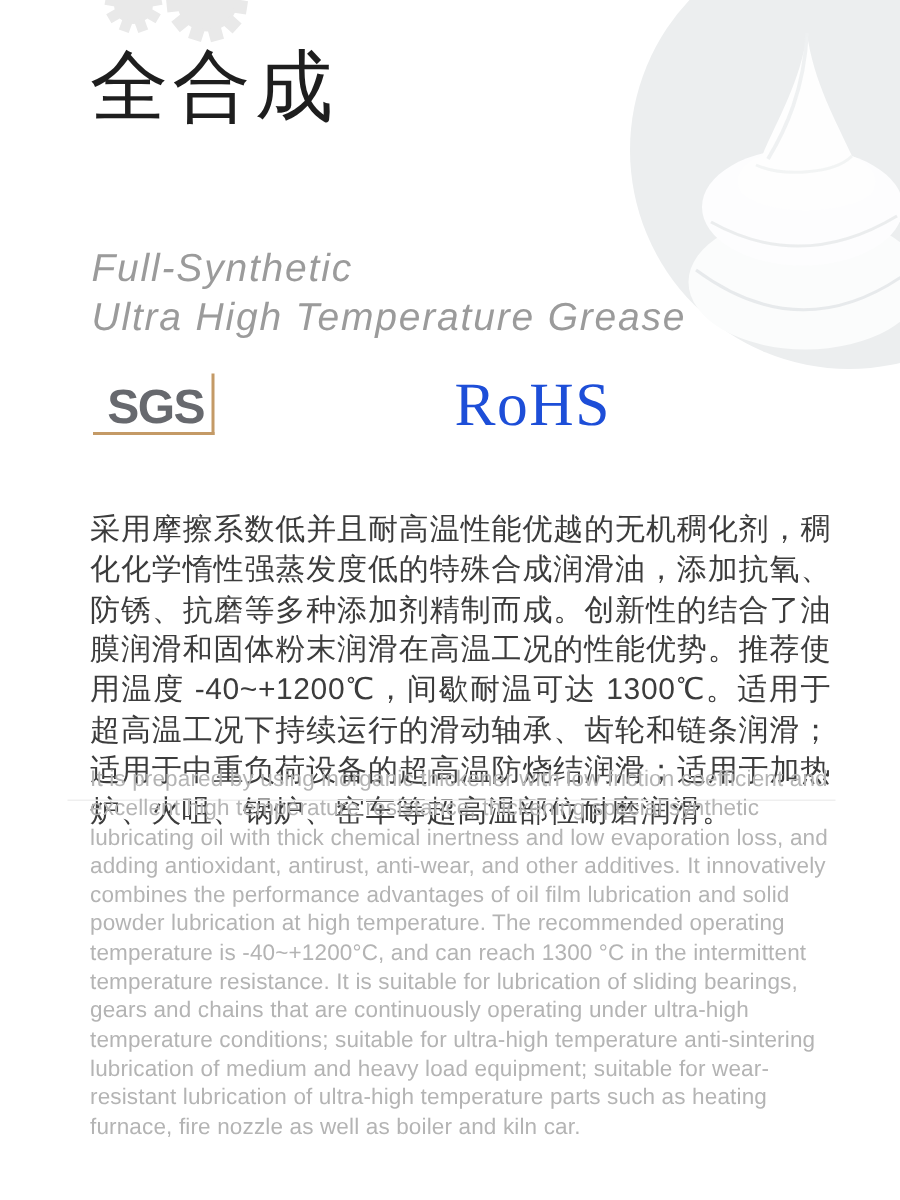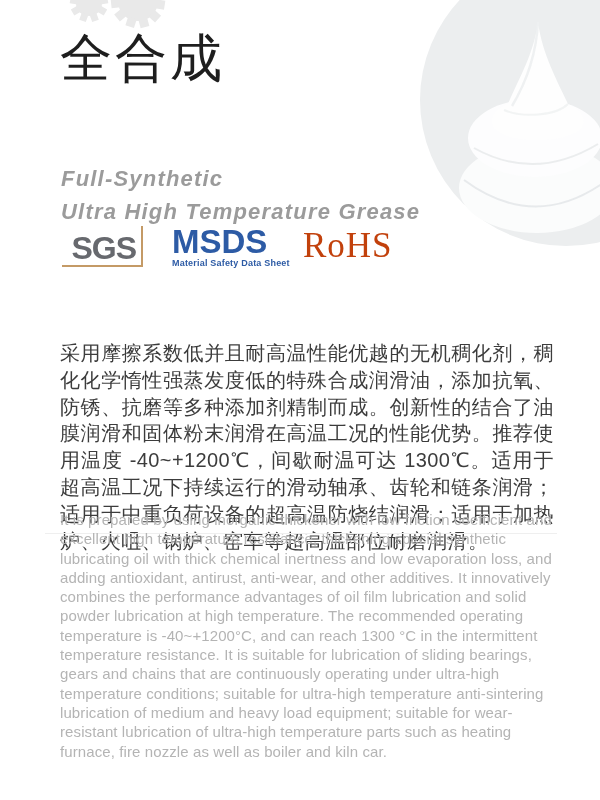--- a/index.html
+++ b/index.html
@@ -25,43 +25,43 @@
     font-size:52px;line-height:60px;font-weight:500;
     color:#1e1e1e;letter-spacing:3px;
   }
   .title-red{
     position:absolute;left:60px;top:88px;
     font-size:52px;line-height:60px;font-weight:800;
     color:#d23b31;letter-spacing:2px;
   }
   .subtitle{
     position:absolute;left:61px;top:162px;
-    font-size:22px;line-height:33px;font-style:italic;
-    color:#9b9b9b;letter-spacing:1.2px;font-weight:700;
+    font-size:26px;line-height:33px;font-style:italic;
+    color:#9b9b9b;letter-spacing:1.2px;font-weight:400;
   }
   
-  .logos{position:absolute;left:0;top:224px;width:600px;height:50px;}
+  .logos{position:absolute;left:0;top:247px;width:600px;height:50px;}
   .sgs{position:absolute;left:62px;top:2px;width:82px;height:42px;}
   .sgs-text{
     position:absolute;right:8px;bottom:4px;
     font-size:32px;font-weight:800;color:#67696e;letter-spacing:-1px;line-height:32px;
   }
   .sgs-hline{position:absolute;left:0;bottom:1px;width:81px;height:2px;background:#c49a66;}
   .sgs-vline{position:absolute;left:79px;top:0;width:2px;height:41px;background:#c49a66;}
   .msds{position:absolute;left:172px;top:2px;width:116px;height:44px;}
   .msds-text{
     font-size:33px;font-weight:800;color:#2d5ba5;letter-spacing:0px;line-height:31px;
   }
   .msds-sub{
     font-size:9px;font-weight:700;color:#2d5ba5;letter-spacing:0.2px;margin-top:1px;white-space:nowrap;
   }
   .rohs{
     position:absolute;left:303px;top:0px;
     font-family:"Liberation Serif", serif;
-    font-size:35px;font-weight:500;color:#c2410c;letter-spacing:1px;line-height:44px;
+    font-size:41px;font-weight:500;color:#1d4ed8;letter-spacing:1px;line-height:44px;
   }
   
   .desc-zh{
     position:absolute;left:60px;top:297px;width:494px;
     font-size:20px;line-height:26.8px;color:#3c3c3c;
     text-align:justify;letter-spacing:0.4px;font-weight:500;margin-top:43px;
   }
   .divider{position:absolute;left:45px;top:533px;width:512px;height:1px;background:#efefef;}
   
   .desc-en{
@@ -126,24 +126,20 @@
     <div>Full-Synthetic</div>
     <div>Ultra High Temperature Grease</div>
   </div>
 
   <div class="logos">
     <div class="sgs">
       <span class="sgs-text">SGS</span>
       <span class="sgs-hline"></span>
       <span class="sgs-vline"></span>
     </div>
-    <div class="msds">
-      <div class="msds-text">MSDS</div>
-      <div class="msds-sub">Material Safety Data Sheet</div>
-    </div>
     <div class="rohs">RoHS</div>
   </div>
 
   <div class="desc-zh">采用摩擦系数低并且耐高温性能优越的无机稠化剂，稠化化学惰性强蒸发度低的特殊合成润滑油，添加抗氧、防锈、抗磨等多种添加剂精制而成。创新性的结合了油膜润滑和固体粉末润滑在高温工况的性能优势。推荐使用温度 -40~+1200℃，间歇耐温可达 1300℃。适用于超高温工况下持续运行的滑动轴承、齿轮和链条润滑；适用于中重负荷设备的超高温防烧结润滑；适用于加热炉、火咀、锅炉、窑车等超高温部位耐磨润滑。</div>
 
   <div class="divider"></div>
 
   <div class="desc-en">It is prepared by using inorganic thickener with low friction coefficient and excellent high temperature resistance, thickening special synthetic lubricating oil with thick chemical inertness and low evaporation loss, and adding antioxidant, antirust, anti-wear, and other additives. It innovatively combines the performance advantages of oil film lubrication and solid powder lubrication at high temperature. The recommended operating temperature is -40~+1200°C, and can reach 1300 °C in the intermittent temperature resistance. It is suitable for lubrication of sliding bearings, gears and chains that are continuously operating under ultra-high temperature conditions; suitable for ultra-high temperature anti-sintering lubrication of medium and heavy load equipment; suitable for wear-resistant lubrication of ultra-high temperature parts such as heating furnace, fire nozzle as well as boiler and kiln car.</div>
 
 </div>

